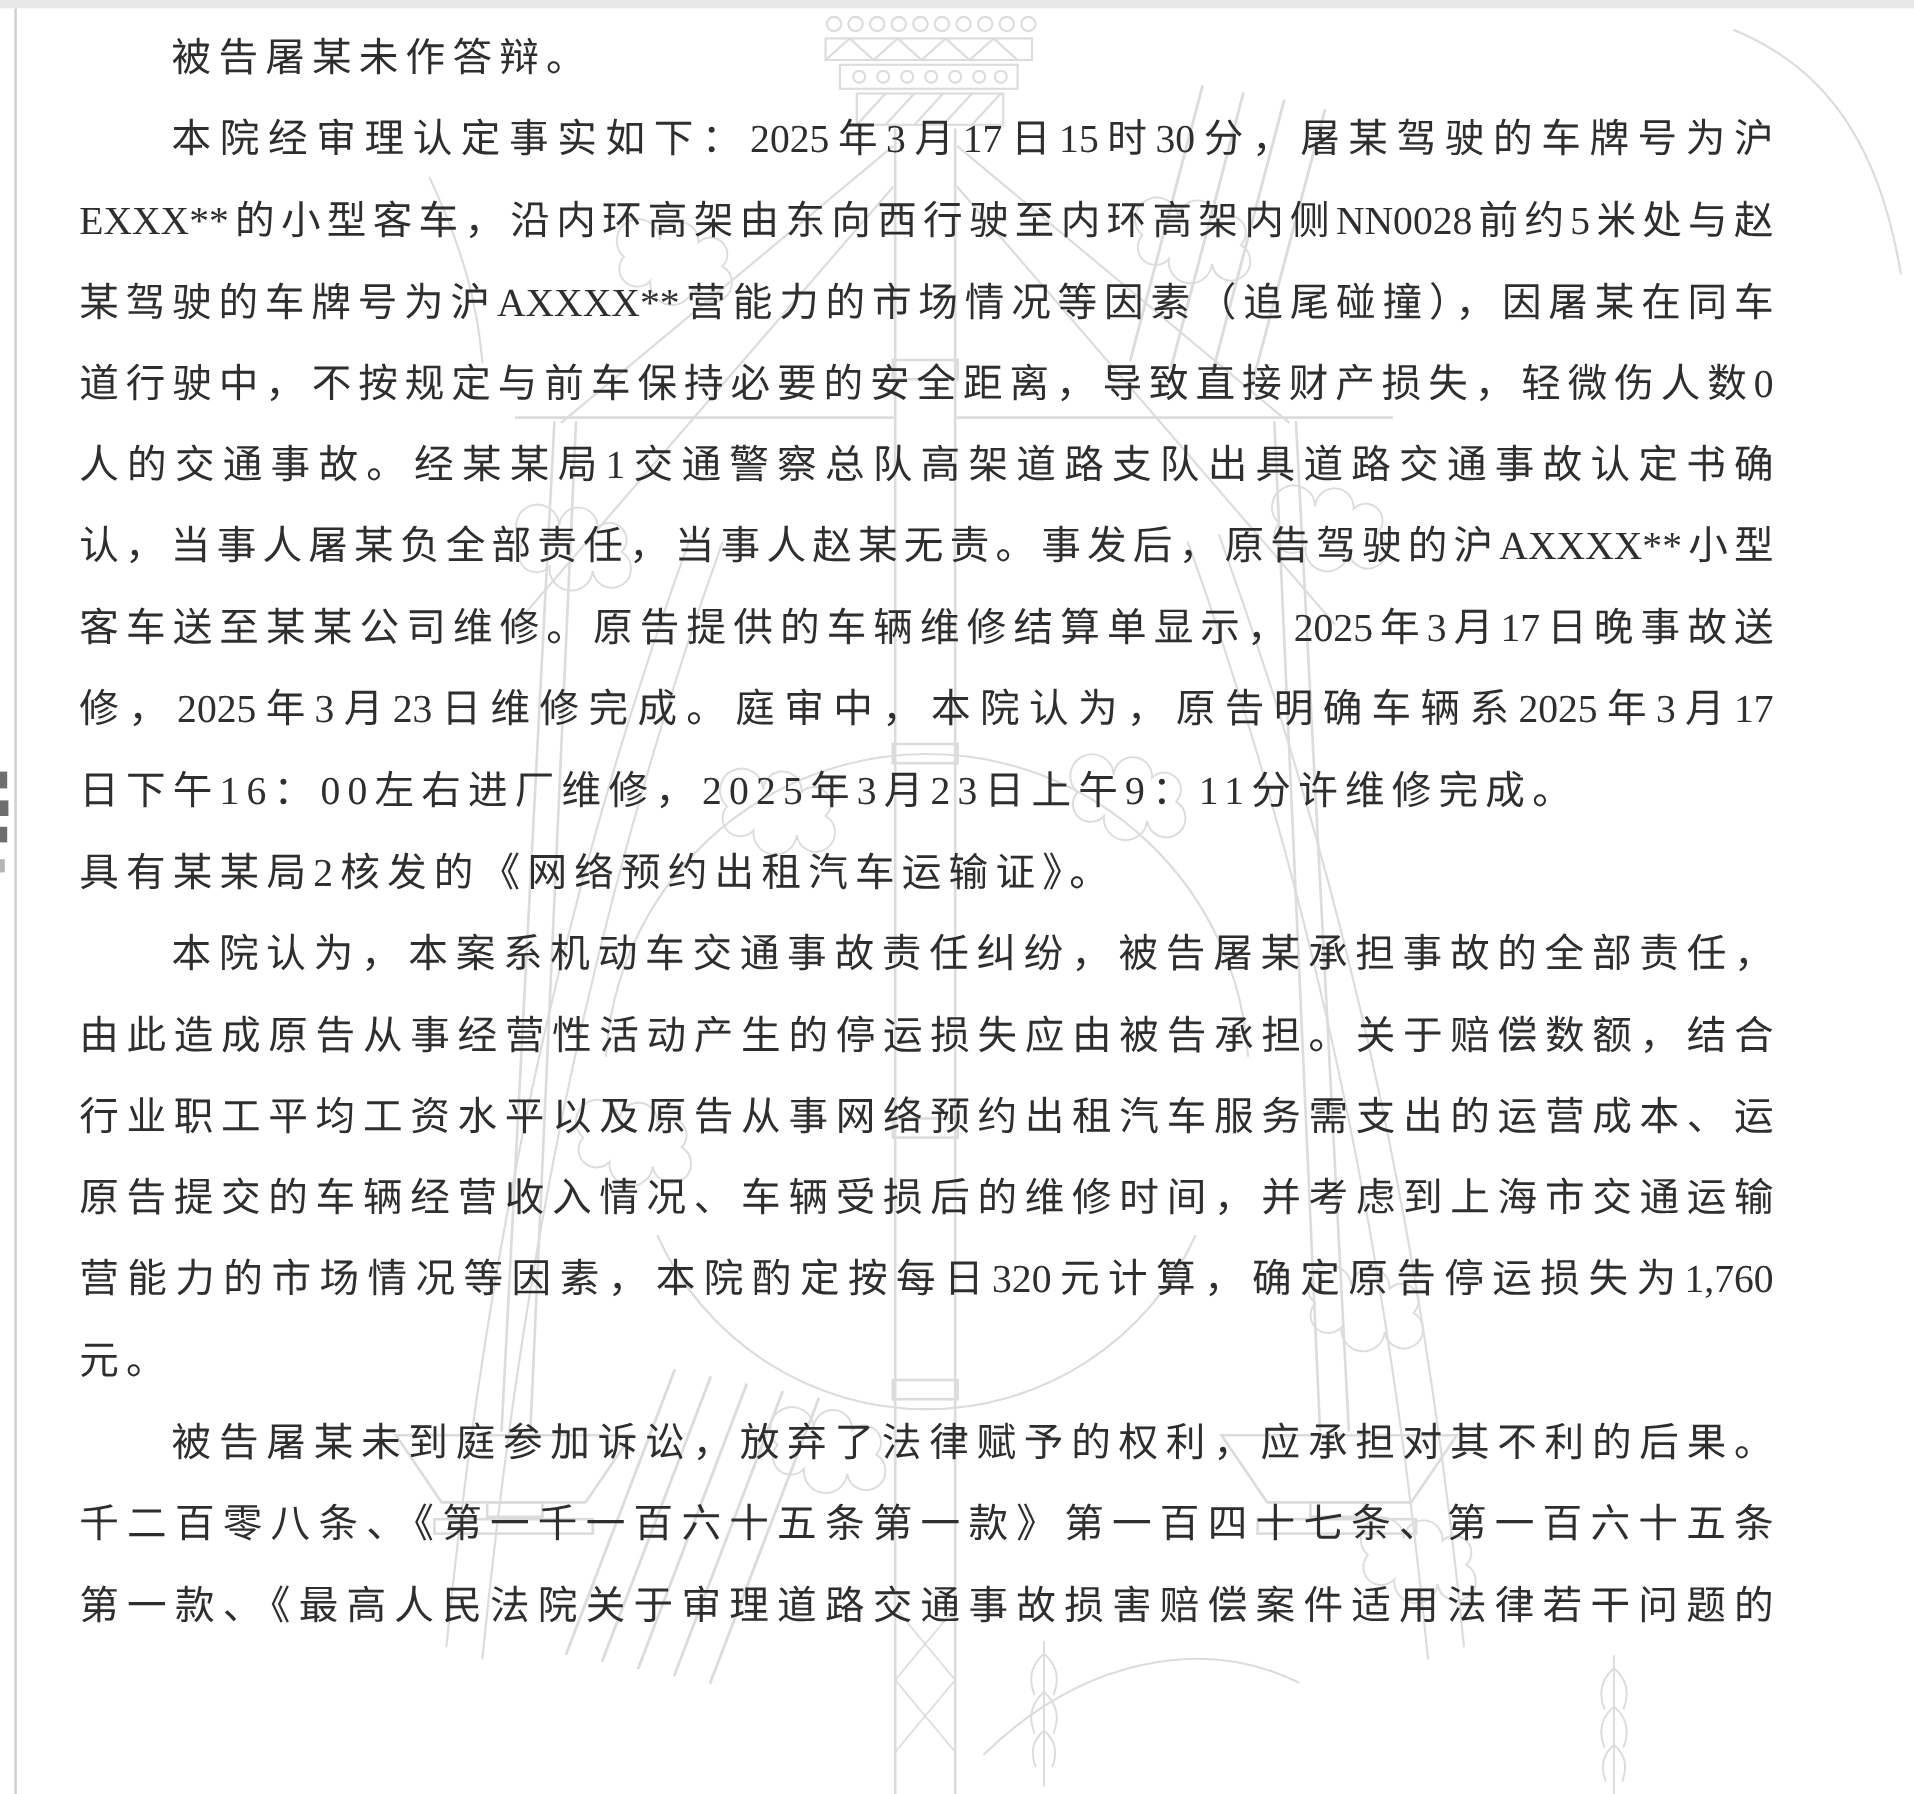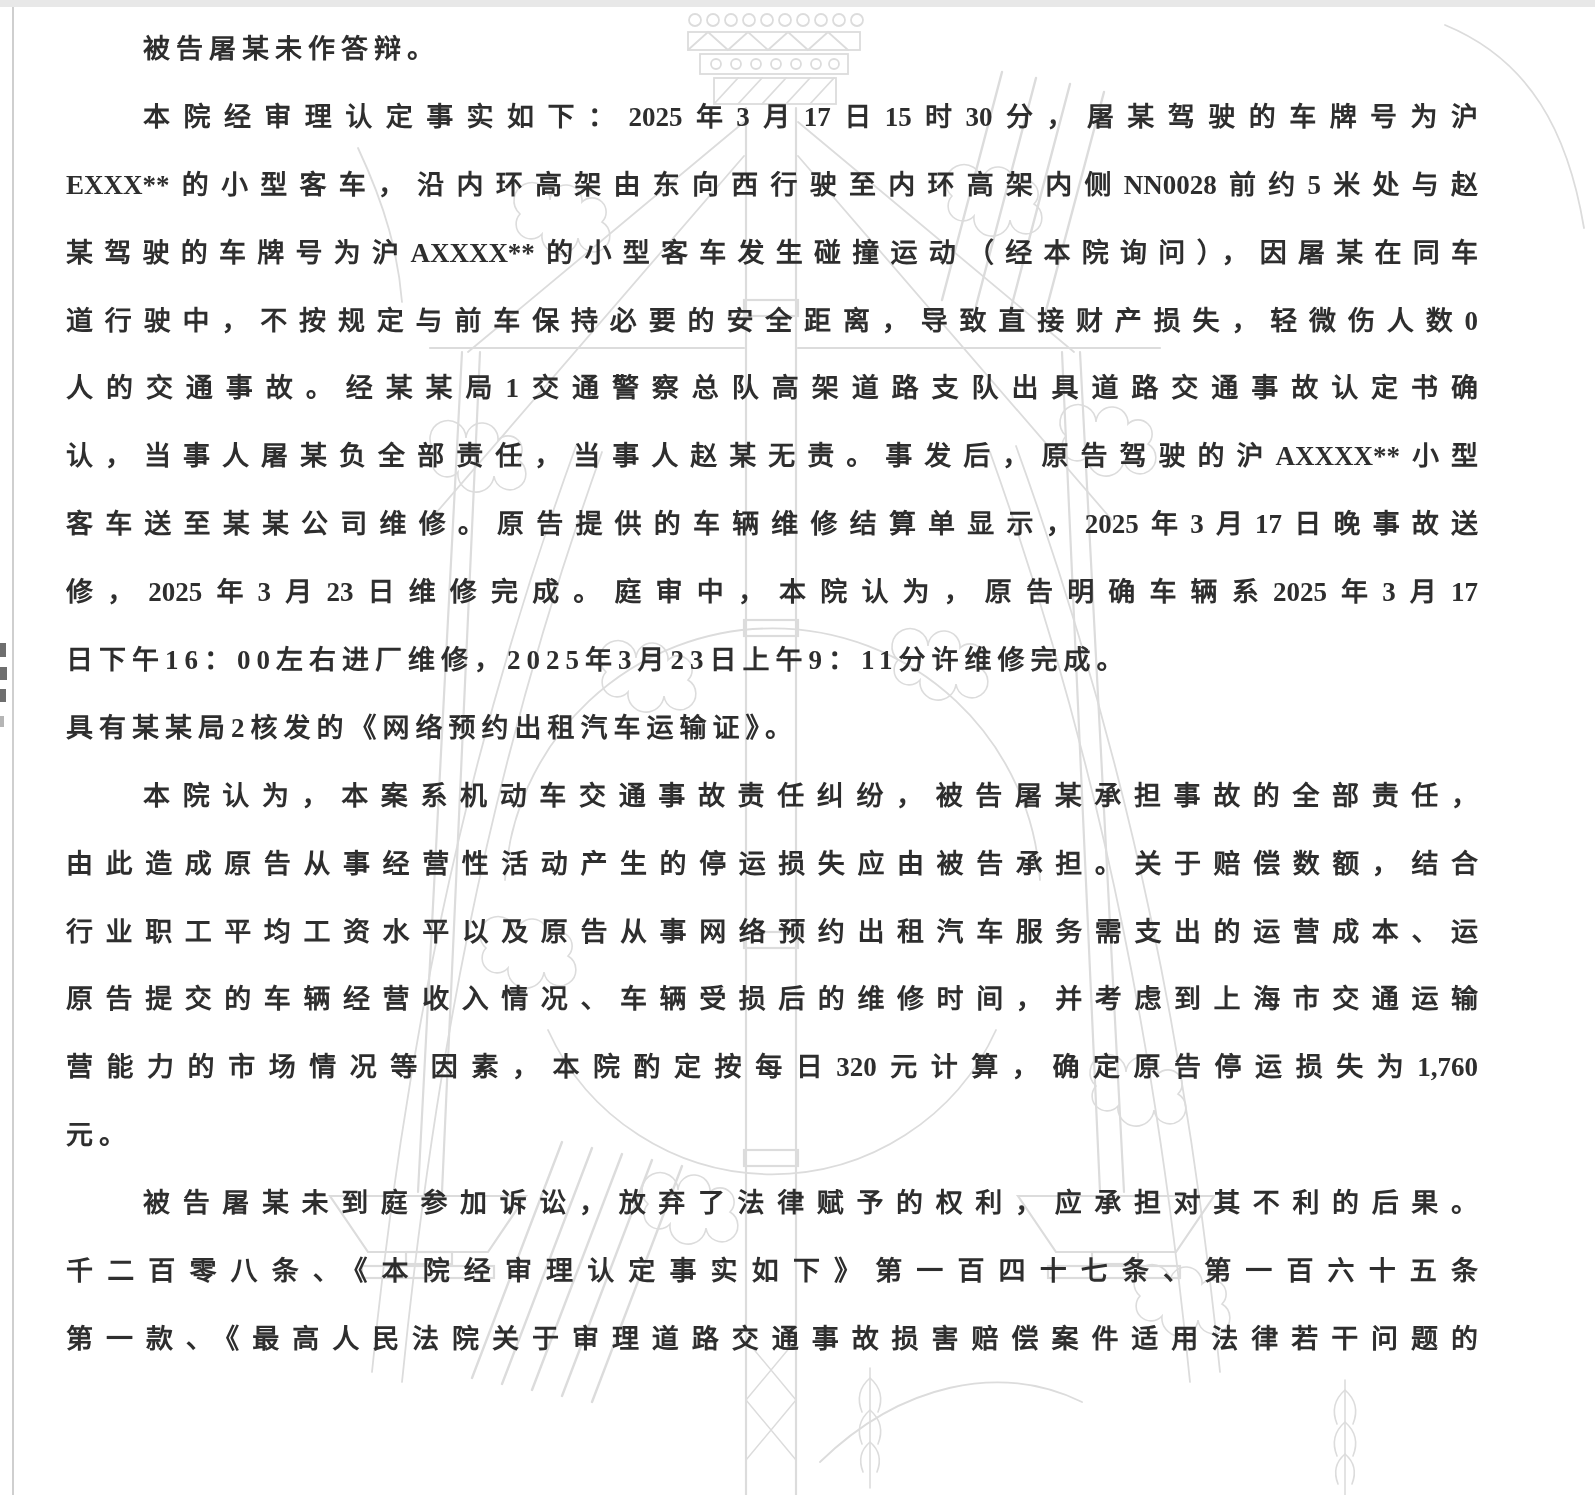--- a/index.html
+++ b/index.html
@@ -41,24 +41,23 @@
     position:absolute;left:0;top:0;width:1595px;height:1495px;
     color:var(--wm);
     pointer-events:none;
   }
   .content{
     position:absolute;left:66px;top:16px;width:1412px;
     color:var(--ink);
   }
   .line{
     height:67.9px;line-height:67.9px;
-    font-size:27px;
+    font-size:33px;
     white-space:nowrap;
     overflow:visible;
-    font-weight:bold;
   }
   .line:not(.fill){letter-spacing:6px;}
   .line.fill{
     white-space:normal;
     text-align:justify;
     text-align-last:justify;
     overflow:hidden;
     height:67.9px;
   }
   .line.indent{padding-left:77px;}
@@ -182,32 +181,32 @@
         <use href="#wheat-ear" x="1345" y="1380"></use>
         <use href="#wheat-ear" x="870" y="1368"></use>
       </g>
     </g>
   </svg>
 
   <div class="content" id="judgment-lines">
       <div class="line indent">被告屠某未作答辩。</div>
       <div class="line indent fill">本院经审理认定事实如下：2025年3月17日15时30分，屠某驾驶的车牌号为沪</div>
       <div class="line fill">EXXX**的小型客车，沿内环高架由东向西行驶至内环高架内侧NN0028前约5米处与赵</div>
-      <div class="line fill">某驾驶的车牌号为沪AXXXX**的小型客车发生碰撞运动（经本院询问），因屠某在同车</div>
+      <div class="line fill">某驾驶的车牌号为沪AXXXX**营能力的市场情况等因素（追尾碰撞），因屠某在同车</div>
       <div class="line fill">道行驶中，不按规定与前车保持必要的安全距离，导致直接财产损失，轻微伤人数0</div>
       <div class="line fill">人的交通事故。经某某局1交通警察总队高架道路支队出具道路交通事故认定书确</div>
       <div class="line fill">认，当事人屠某负全部责任，当事人赵某无责。事发后，原告驾驶的沪AXXXX**小型</div>
       <div class="line fill">客车送至某某公司维修。原告提供的车辆维修结算单显示，2025年3月17日晚事故送</div>
       <div class="line fill">修，2025年3月23日维修完成。庭审中，本院认为，原告明确车辆系2025年3月17</div>
       <div class="line">日下午16：00左右进厂维修，2025年3月23日上午9：11分许维修完成。</div>
       <div class="line">具有某某局2核发的《网络预约出租汽车运输证》。</div>
       <div class="line indent fill">本院认为，本案系机动车交通事故责任纠纷，被告屠某承担事故的全部责任，</div>
       <div class="line fill">由此造成原告从事经营性活动产生的停运损失应由被告承担。关于赔偿数额，结合</div>
       <div class="line fill">行业职工平均工资水平以及原告从事网络预约出租汽车服务需支出的运营成本、运</div>
       <div class="line fill">原告提交的车辆经营收入情况、车辆受损后的维修时间，并考虑到上海市交通运输</div>
       <div class="line fill">营能力的市场情况等因素，本院酌定按每日320元计算，确定原告停运损失为1,760</div>
       <div class="line">元。</div>
       <div class="line indent fill">被告屠某未到庭参加诉讼，放弃了法律赋予的权利，应承担对其不利的后果。</div>
-      <div class="line fill">千二百零八条、《本院经审理认定事实如下》第一百四十七条、第一百六十五条</div>
+      <div class="line fill">千二百零八条、《第一千一百六十五条第一款》第一百四十七条、第一百六十五条</div>
       <div class="line fill">第一款、《最高人民法院关于审理道路交通事故损害赔偿案件适用法律若干问题的</div>
     </div>
 
 </div>
 
 </body></html>

